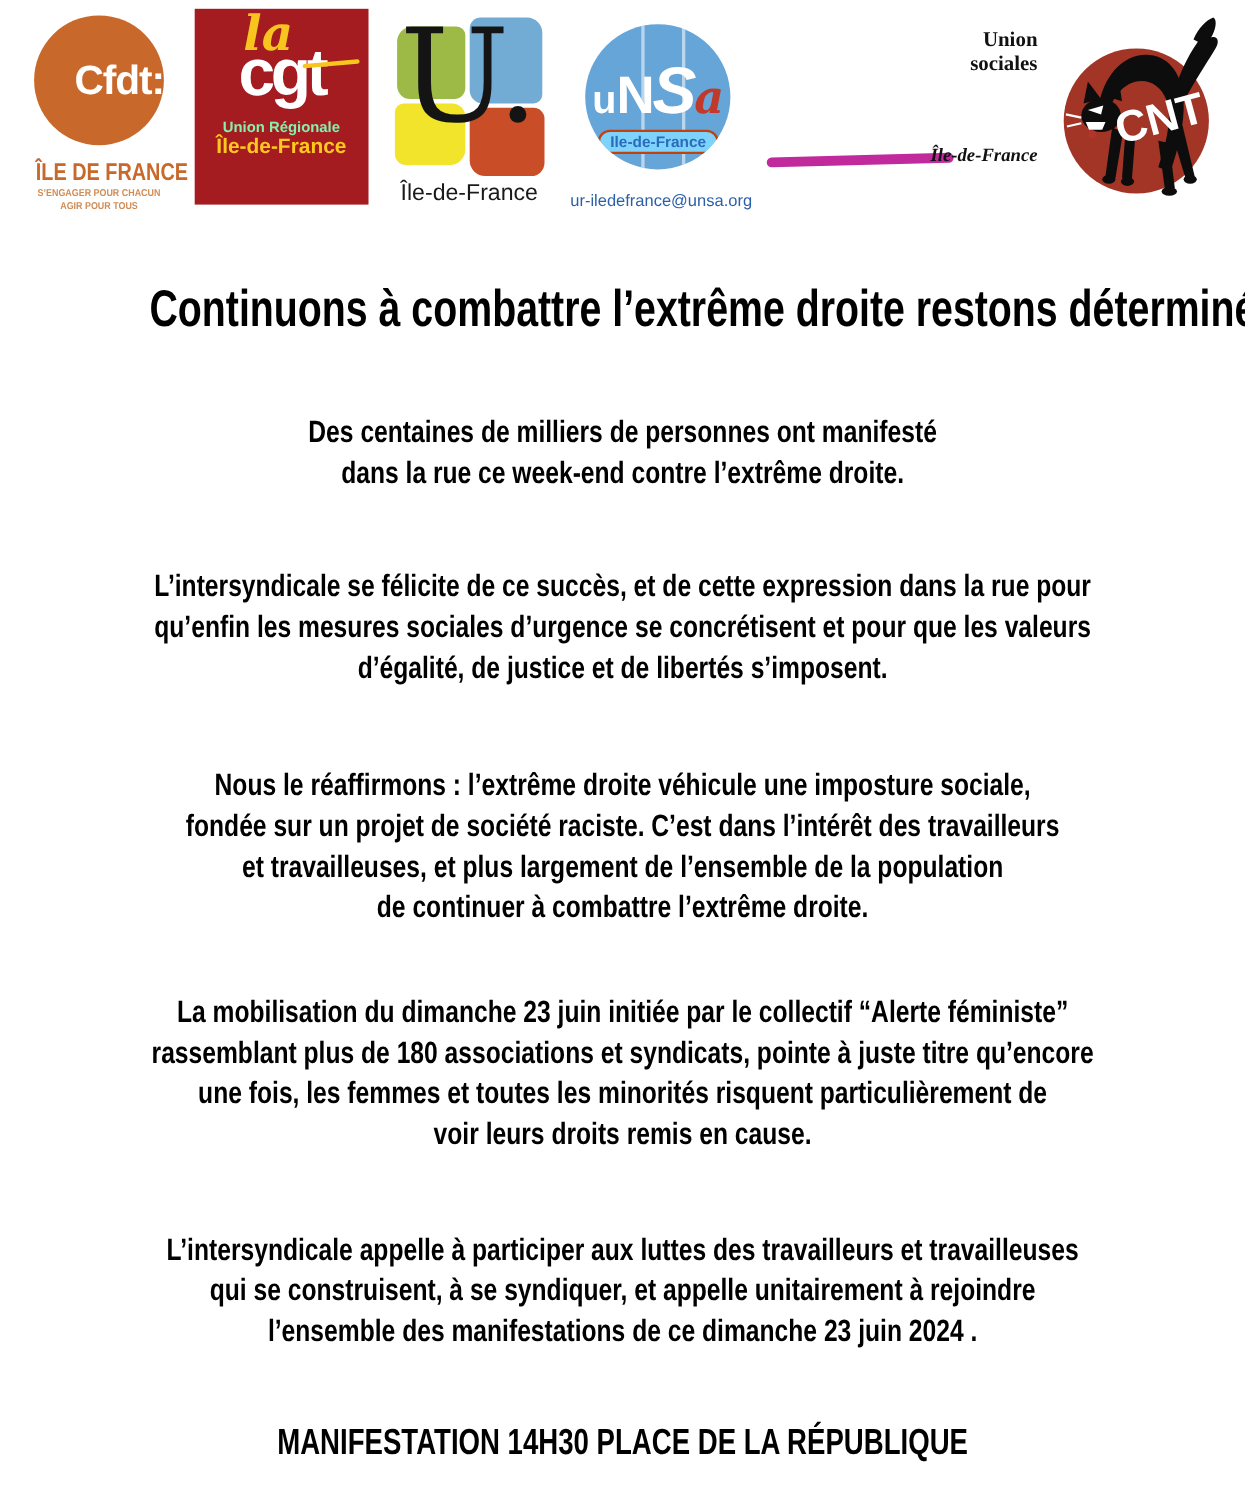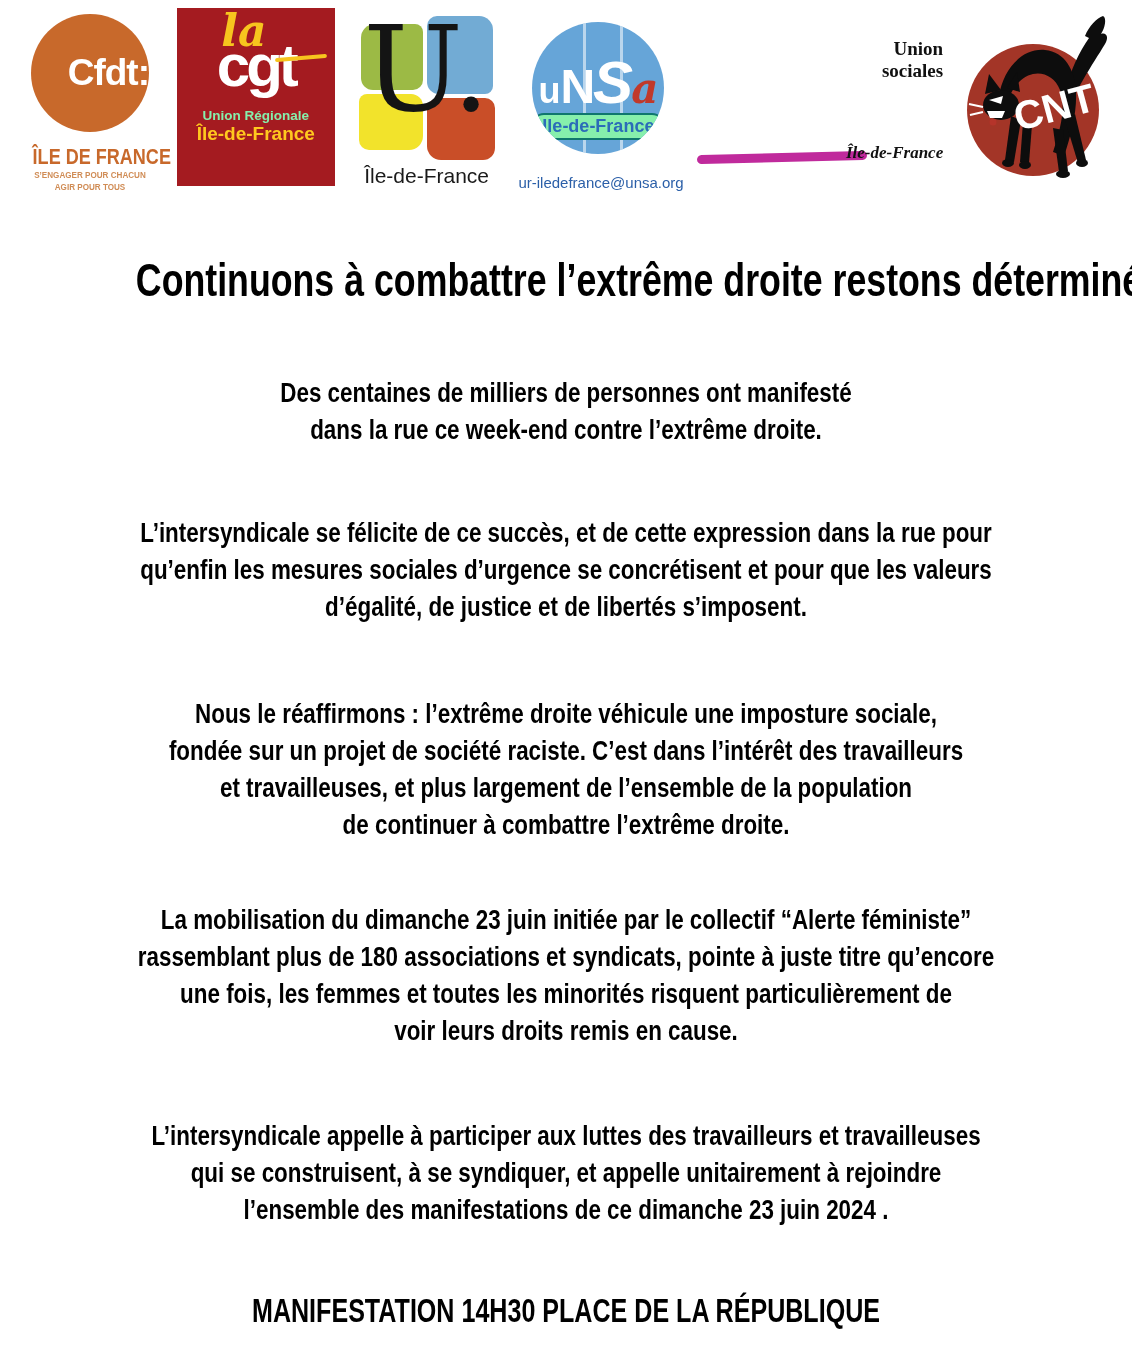--- a/index.html
+++ b/index.html
@@ -56,26 +56,26 @@
   .unsa-circle { position:relative; width:132px; height:132px; border-radius:50%;
     background:#66a5d8; margin:14px auto 0; overflow:hidden; }
   .unsa-vline { position:absolute; top:0; bottom:0; width:3px; background:rgba(255,255,255,0.55); }
   .unsa-vline.v1 { left:38%; } .unsa-vline.v2 { left:66%; }
   .unsa-letters { position:absolute; left:0; right:0; top:26px;
     display:flex; justify-content:center; align-items:baseline; color:#fff; font-weight:bold; }
   .unsa-u { font-size:36px; } .unsa-n { font-size:48px; }
   .unsa-s { font-size:60px; font-style:italic; margin:0 -2px; }
   .unsa-a { font-size:42px; color:#c0392b; font-style:italic; font-family:"DejaVu Serif", serif; }
   .unsa-pill { position:absolute; left:50%; transform:translateX(-50%); bottom:14px;
-    background:#86efac; border:2px solid #0f766e; border-radius:13px; padding:1px 9px;
-    color:#2b6cb8; font-weight:bold; font-size:18px; white-space:nowrap; }
+    background:#7dd3fc; border:2px solid #c2410c; border-radius:13px; padding:1px 9px;
+    color:#2b6cb8; font-weight:bold; font-size:14px; white-space:nowrap; }
   .unsa-email { margin-top:20px; color:#2b5fa8; font-weight:normal; font-size:15px; white-space:nowrap; }
 
   
-  .solidaires { position:relative; width:250px; height:175px; margin-top:30px;text-decoration:underline; }
+  .solidaires { position:relative; width:250px; height:175px; margin-top:18px;text-decoration:underline; }
   .sol-top { position:absolute; top:0; right:2px; text-align:right;
     font-family:"Liberation Serif", serif; font-weight:bold; font-size:19px;
     line-height:1.15; color:#111; }
   .sol-name { position:absolute; top:44px; left:0; font-family:"Liberation Serif", serif;
     font-weight:900; font-size:56px; letter-spacing:-2px; color:#141414; line-height:1; }
   .sol-underline { position:absolute; top:115px; left:2px; width:170px; height:9px;
     background:#c02a9c; border-radius:5px; transform:rotate(-1.5deg); }
   .sol-region { position:absolute; top:105px; right:2px; font-family:"Liberation Serif", serif;
     font-style:italic; font-weight:bold; font-size:17px; color:#111; }
 

